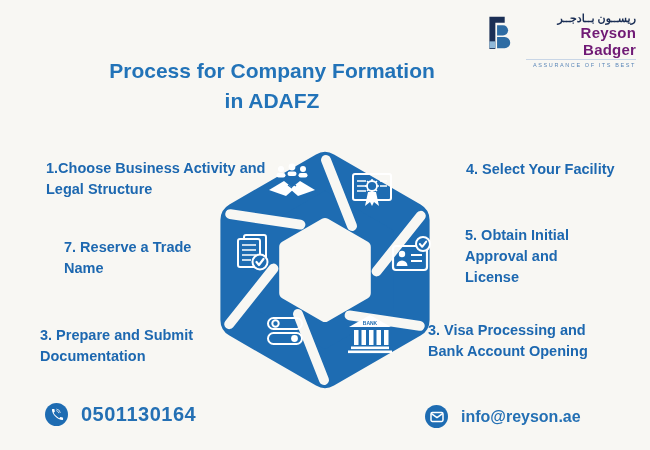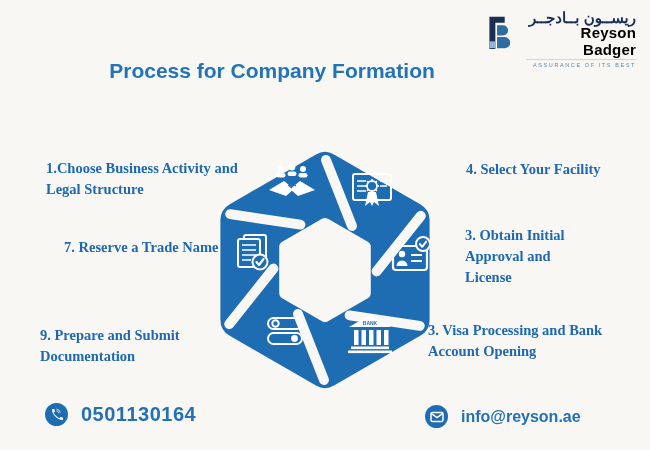--- a/index.html
+++ b/index.html
@@ -7,29 +7,29 @@
     width:650px;height:450px;position:relative;overflow:hidden;
     background:#f8f7f3;
     font-family:"Liberation Sans", sans-serif;
   }
   .abs{position:absolute;}
 
   
   .logo{left:486px;top:12px;width:150px;height:44px;display:flex;align-items:flex-start;}
   .logo-mark{width:34px;height:40px;margin-right:6px;flex:0 0 auto;}
   .logo-text{width:112px;text-align:right;}
-  .logo-arabic{color:#1b2f55;font-size:15px;font-weight:bold;line-height:12px;direction:rtl;letter-spacing:1px;}
-  .logo-name{color:#000000;font-size:15px;font-weight:bold;line-height:17px;letter-spacing:.2px;}
+  .logo-arabic{color:#1b2f55;font-size:11px;font-weight:bold;line-height:12px;direction:rtl;letter-spacing:1px;}
+  .logo-name{color:#701a75;font-size:15px;font-weight:bold;line-height:17px;letter-spacing:.2px;}
   .logo-tagline{color:#5b87b8;font-size:5.5px;letter-spacing:1.6px;border-top:1px solid #c9d6e6;padding-top:2px;margin-top:1px;text-transform:uppercase;}
 
   
   .title{left:0;top:56px;width:544px;text-align:center;color:#2273b8;font-weight:bold;font-size:21px;line-height:30px;}
 
   
-  .step{color:#1d68b0;font-weight:bold;font-size:14.5px;line-height:21px;font-family:Liberation Serif, serif;}
+  .step{color:#1d68b0;font-weight:bold;font-size:14.5px;line-height:21px;}
   .s1{left:46px; top:158px;width:220px;}
   .s2{left:64px; top:237px;width:155px;}
   .s3{left:40px; top:325px;width:180px;}
   .s4{left:430px;top:159px;width:200px;margin-left:36px;}
   .s5{left:465px;top:225px;width:135px;}
   .s6{left:428px;top:320px;width:192px;}
 
   
   .diagram{left:219px;top:146px;width:212px;height:248px;}
 
@@ -51,27 +51,28 @@
   </svg>
   <div class="logo-text">
     <div class="logo-arabic">ريســون بــادجــر</div>
     <div class="logo-name">Reyson Badger</div>
     <div class="logo-tagline">ASSURANCE OF ITS BEST</div>
   </div>
 </div>
 
 <div class="abs title">
   <div>Process for Company Formation</div>
+  <div>in ADAFZ</div>
 </div>
 
 <div class="abs step s1">1.Choose Business Activity and Legal Structure</div>
 <div class="abs step s2">7. Reserve a Trade Name</div>
-<div class="abs step s3">9. Prepare and Submit Documentation</div>
+<div class="abs step s3">3. Prepare and Submit Documentation</div>
 <div class="abs step s4">4. Select Your Facility</div>
-<div class="abs step s5">3. Obtain Initial Approval and License</div>
+<div class="abs step s5">5. Obtain Initial Approval and License</div>
 <div class="abs step s6">3. Visa Processing and Bank Account Opening</div>
 
 <svg class="abs diagram" viewBox="0 0 212 248">
 
   <g>
     <polygon points="106,24 192.6,74 192.6,174 106,224 19.4,174 19.4,74" fill="#1e6cb2" stroke="#1e6cb2" stroke-width="36" stroke-linejoin="round"></polygon>
 
     <polygon points="106,78 145.8,101 145.8,147 106,170 66.2,147 66.2,101" fill="#f8f7f3" stroke="#f8f7f3" stroke-width="12" stroke-linejoin="round"></polygon>
 
     <g stroke="#f8f7f3" stroke-width="10" stroke-linecap="round">

